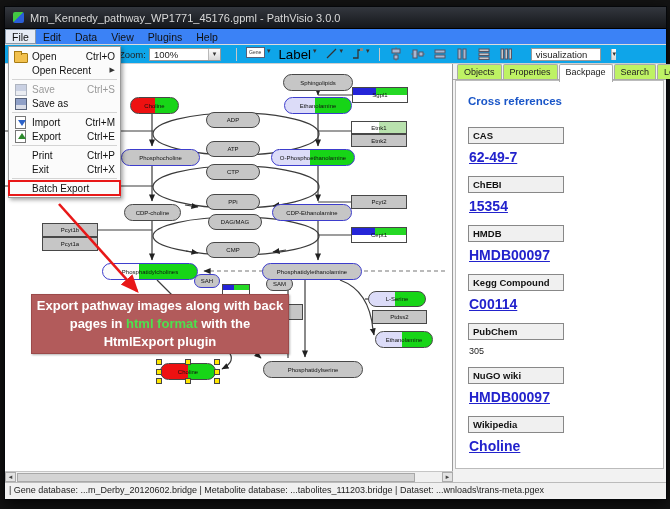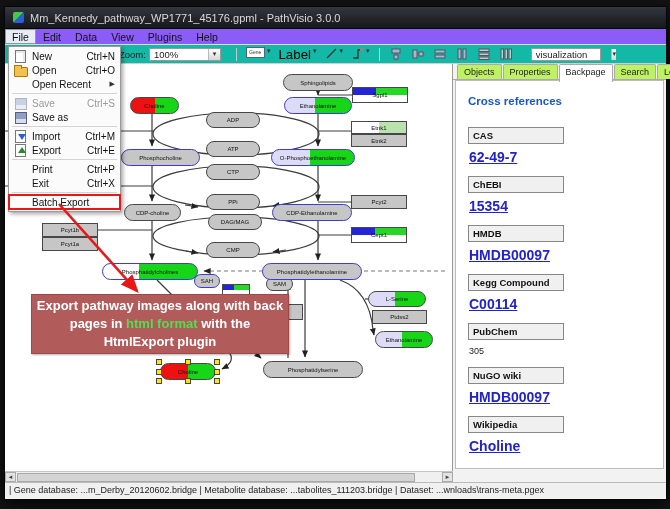--- a/index.html
+++ b/index.html
@@ -8,26 +8,26 @@
   .window{position:absolute;left:4px;top:6px;width:661px;height:492px;background:#f2f2f2;
           border:1px solid #05070a;box-shadow:0 4px 16px rgba(0,0,0,.85);}
   
   .titlebar{position:absolute;left:0;top:0;width:100%;height:22px;
             background:linear-gradient(#33373e,#15171b);display:flex;align-items:center;
             border-bottom:1px solid #000;box-sizing:border-box;}
   .app-icon{width:11px;height:11px;margin:0 6px 0 8px;border-radius:2px;
             background:linear-gradient(135deg,#43c943 0 50%,#2a5fd8 50%);}
   .title-text{color:#d9d9d9;font-size:11px;white-space:nowrap;}
   
-  .menubar{position:absolute;left:0;top:22px;width:100%;height:16px;background:#8b5cf6;
+  .menubar{position:absolute;left:0;top:22px;width:100%;height:16px;background:#3b82f6;
            display:flex;align-items:stretch;border-bottom:1px solid #dcdcdc;box-sizing:border-box;font-size:10.5px;}
   .mb-item{padding:1px 7px 0 7px;display:flex;align-items:center;color:#111;}
   .mb-open{background:#e7ecf5;border:1px solid #8899aa;padding:0 6px;}
   
-  .toolbar{position:absolute;left:0;top:38px;width:100%;height:19px;background:#14b8a6;
+  .toolbar{position:absolute;left:0;top:38px;width:100%;height:19px;background:#0ea5e9;
            border-bottom:1px solid #cfcfcf;box-sizing:border-box;display:flex;align-items:center;
            padding-left:114px;font-size:9.5px;color:#222;}
   .tb-label{margin-right:3px;}
   .combo{background:#fff;border:1px solid #9a9a9a;height:13px;display:flex;align-items:center;
          padding-left:4px;box-sizing:border-box;}
   .combo .caret{margin-left:auto;border-left:1px solid #b9b9b9;background:linear-gradient(#fdfdfd,#d8d8d8);
          width:11px;height:100%;display:flex;align-items:center;justify-content:center;font-size:7px;color:#333;}
   .zoom-combo{width:72px;margin-right:10px;}
   .viz-combo{width:70px;margin-left:14px;gap:24px;}
   .tb-sep{width:1px;height:13px;background:#c8c8c8;margin:0 5px;}
@@ -383,25 +383,20 @@
     <span class="sb-arrow">◄</span>
     <span class="sb-thumb"></span>
     <span class="sb-track"></span>
     <span class="sb-arrow">►</span>
   </div>
 
   <div class="statusbar">| Gene database: ...m_Derby_20120602.bridge | Metabolite database: ...tabolites_111203.bridge | Dataset: ...wnloads\trans-meta.pgex</div>
 
   <div class="filemenu" id="filemenu">
       <div class="fm-item">
-        <div class="fm-ic ic-new-page"></div>
-        <div class="fm-label">New</div>
-        <div class="fm-short">Ctrl+N</div>
-      </div>
-      <div class="fm-item">
         <div class="fm-ic ic-folder-open"></div>
         <div class="fm-label">Open</div>
         <div class="fm-short">Ctrl+O</div>
       </div>
       <div class="fm-item">
         <div class="fm-ic"></div>
         <div class="fm-label">Open Recent</div>
         <div class="fm-sub">▶</div>
       </div>
       <div class="fm-sep"></div>

